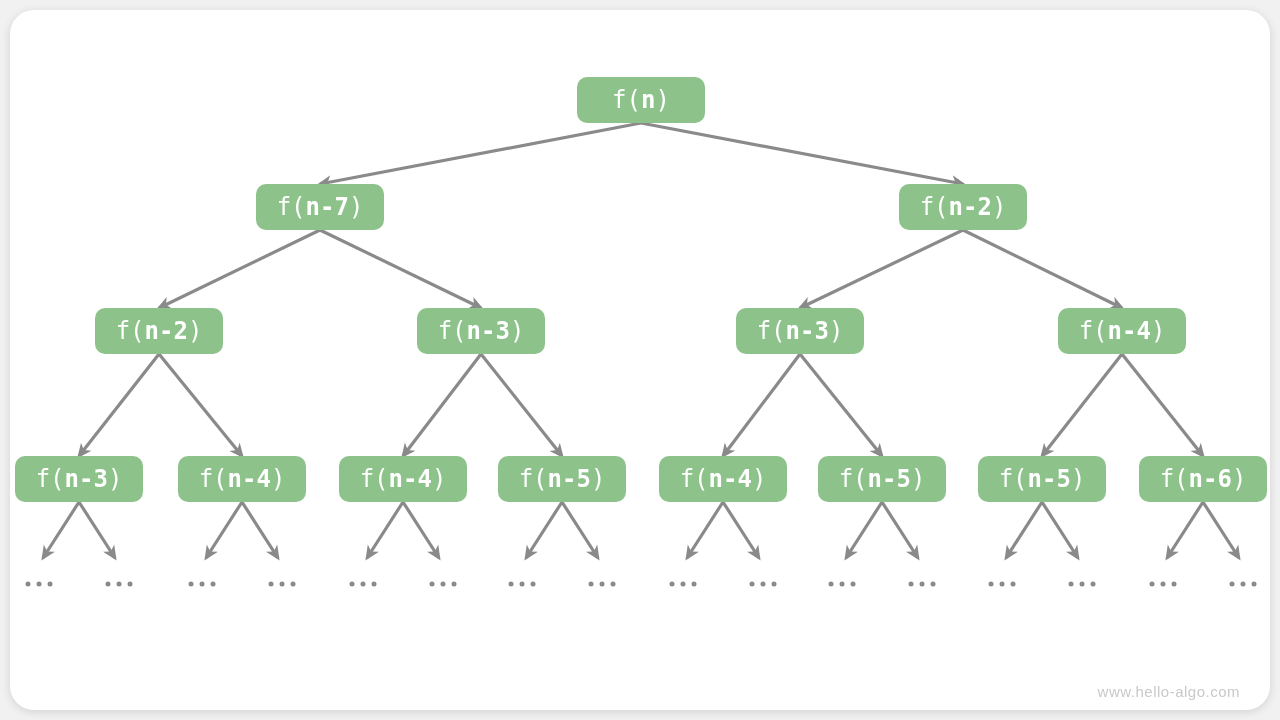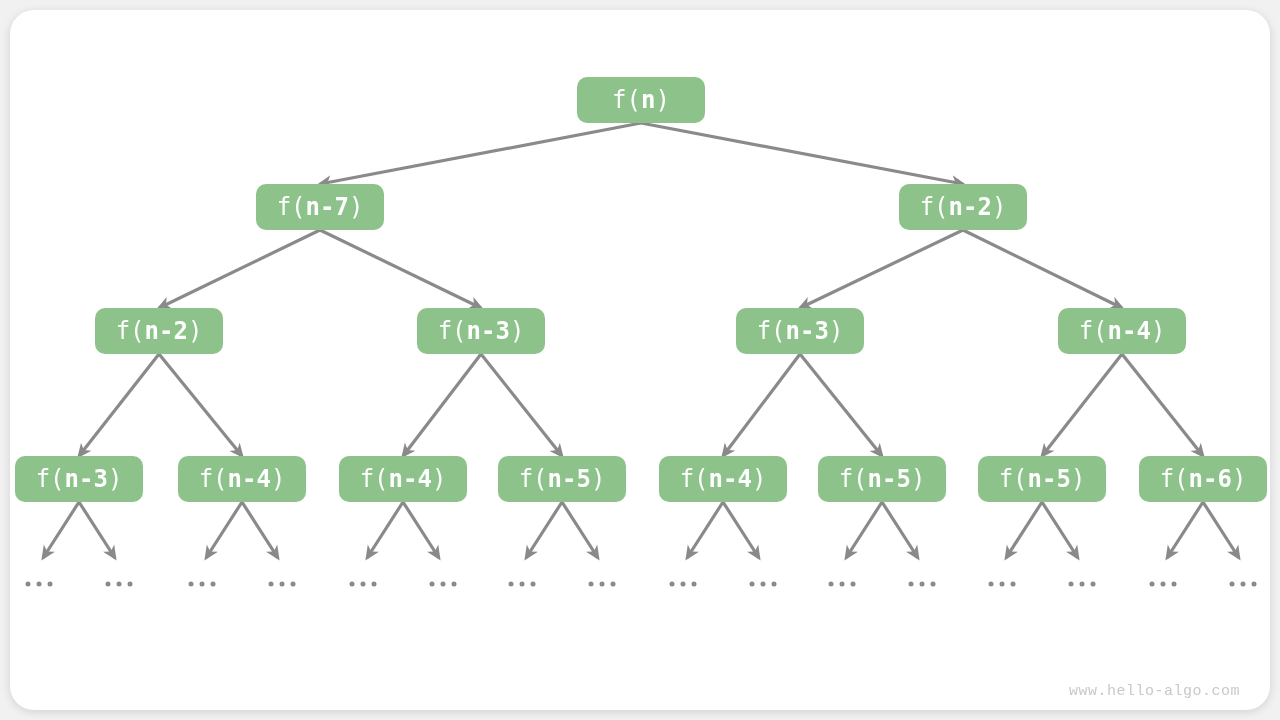--- a/index.html
+++ b/index.html
@@ -64,21 +64,21 @@
   .dot{
     width:5px;height:5px;
     border-radius:50%;
     background:var(--dots);
     display:block;
   }
   .watermark{
     position:absolute;
     right:40px;
     bottom:20px;
-    font-family:Liberation Mono, monospace;
+    font-family:Liberation Sans, sans-serif;
     font-size:15px;
     color:var(--watermark);
     letter-spacing:0.5px;
   }
 </style>
 </head>
 <body>
 
 <div class="card"></div>
 

